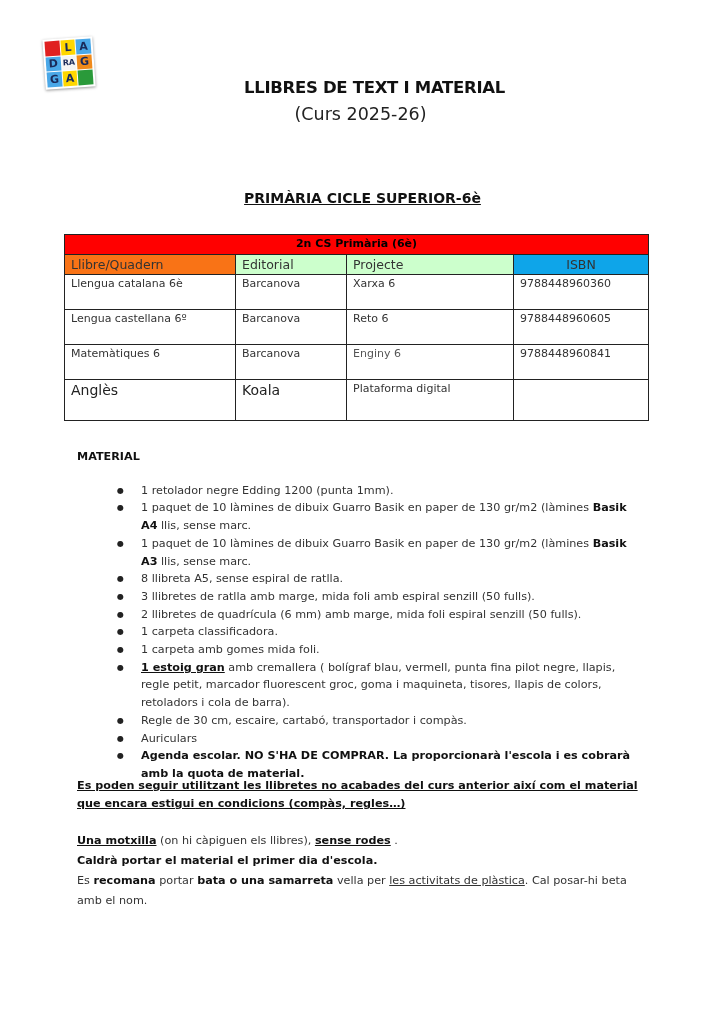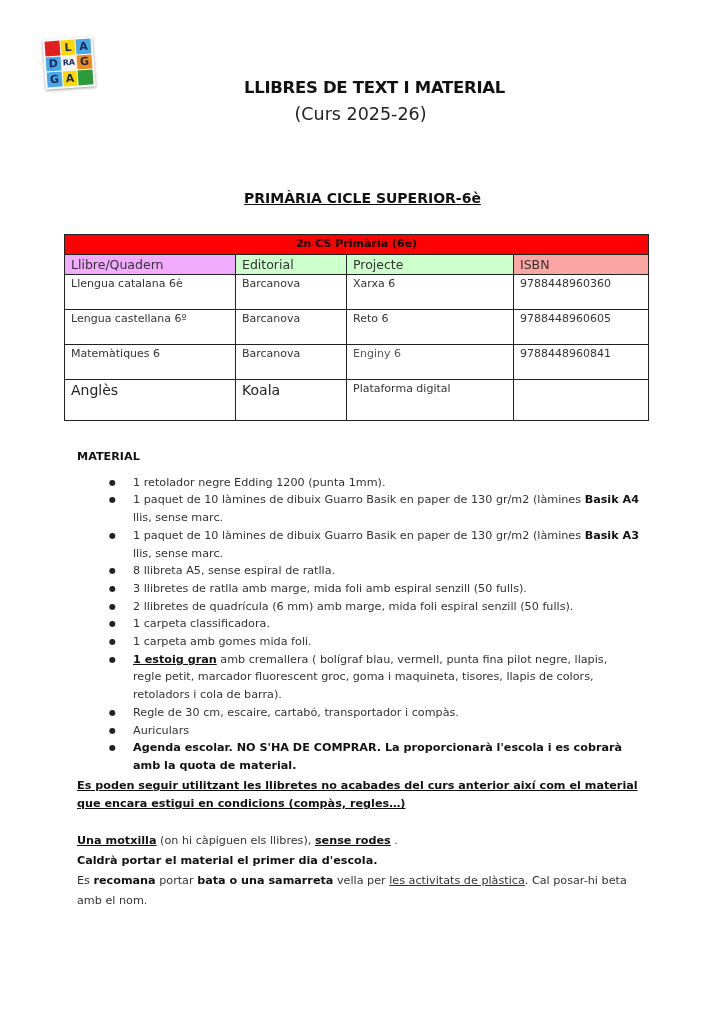--- a/index.html
+++ b/index.html
@@ -16,29 +16,29 @@
   .t1 { top: 78px; font-family: "DejaVu Sans", sans-serif; font-weight: bold; font-size: 16.5px; color: #111;
         padding-left: 24px; box-sizing: border-box; letter-spacing: -0.3px; }
   .t2 { top: 104px; font-size: 17.5px; color: #222; padding-left: 0px; box-sizing: border-box; }
   .t2 span { position: relative; left: -2px; }
   .section { top: 190px; font-weight: bold; font-size: 14px; text-decoration: underline; color: #111; padding-left: 0; }
   table.books { position: absolute; left: 64px; top: 234px; width: 584px; border-collapse: collapse;
                 font-size: 11px; color: #333; table-layout: fixed; border-radius: 31px; }
   table.books td { border: 1.3px solid #222; padding: 2px 6px; vertical-align: top; }
   .hdr-main td { background: #ff0000; color: #000; font-weight: bold; text-align: center; height: 15px; font-size: 11px; }
   .hdr-cols td { font-size: 12.5px; height: 15px; padding-top: 1px; padding-bottom: 1px; color: #333; }
-  .c-blue { background: #f0abfc; }
+  .c-blue { background: #f97316; }
   .c-green { background: #ccffcc; }
-  .c-purple { background: #fca5a5; }
+  .c-purple { background: #0ea5e9; text-align: center; }
   .row td { height: 30px; padding-top: 4px; }
   .row-big td { height: 36px; }
   .big { font-size: 14px; color: #222; }
   .material { position: absolute; left: 77px; top: 448px; width: 570px; font-size: 11.2px; color: #333; line-height: 17.7px; }
   .mat-head { font-weight: bold; color: #111; }
-  ul.mat { margin: 8px; padding: 0 0 0 24px; list-style: none; }
+  ul.mat { margin: 16px; padding: 0 0 0 24px; list-style: none; }
   ul.mat li { position: relative; padding-left: 24px; }
   ul.mat li::before { content: "●"; position: absolute; left: 0; top: 0; font-size: 8px; color: #222; }
   b { color: #111; }
   .u { text-decoration: underline; }
   .note { position: absolute; left: 77px; top: 777px; width: 570px; font-size: 11.2px; line-height: 18px;
           font-weight: bold; text-decoration: underline; color: #111; }
   .footer { position: absolute; left: 77px; top: 831px; width: 570px; font-size: 11.2px; line-height: 20px; color: #333; }
 </style>
 </head>
 <body>

